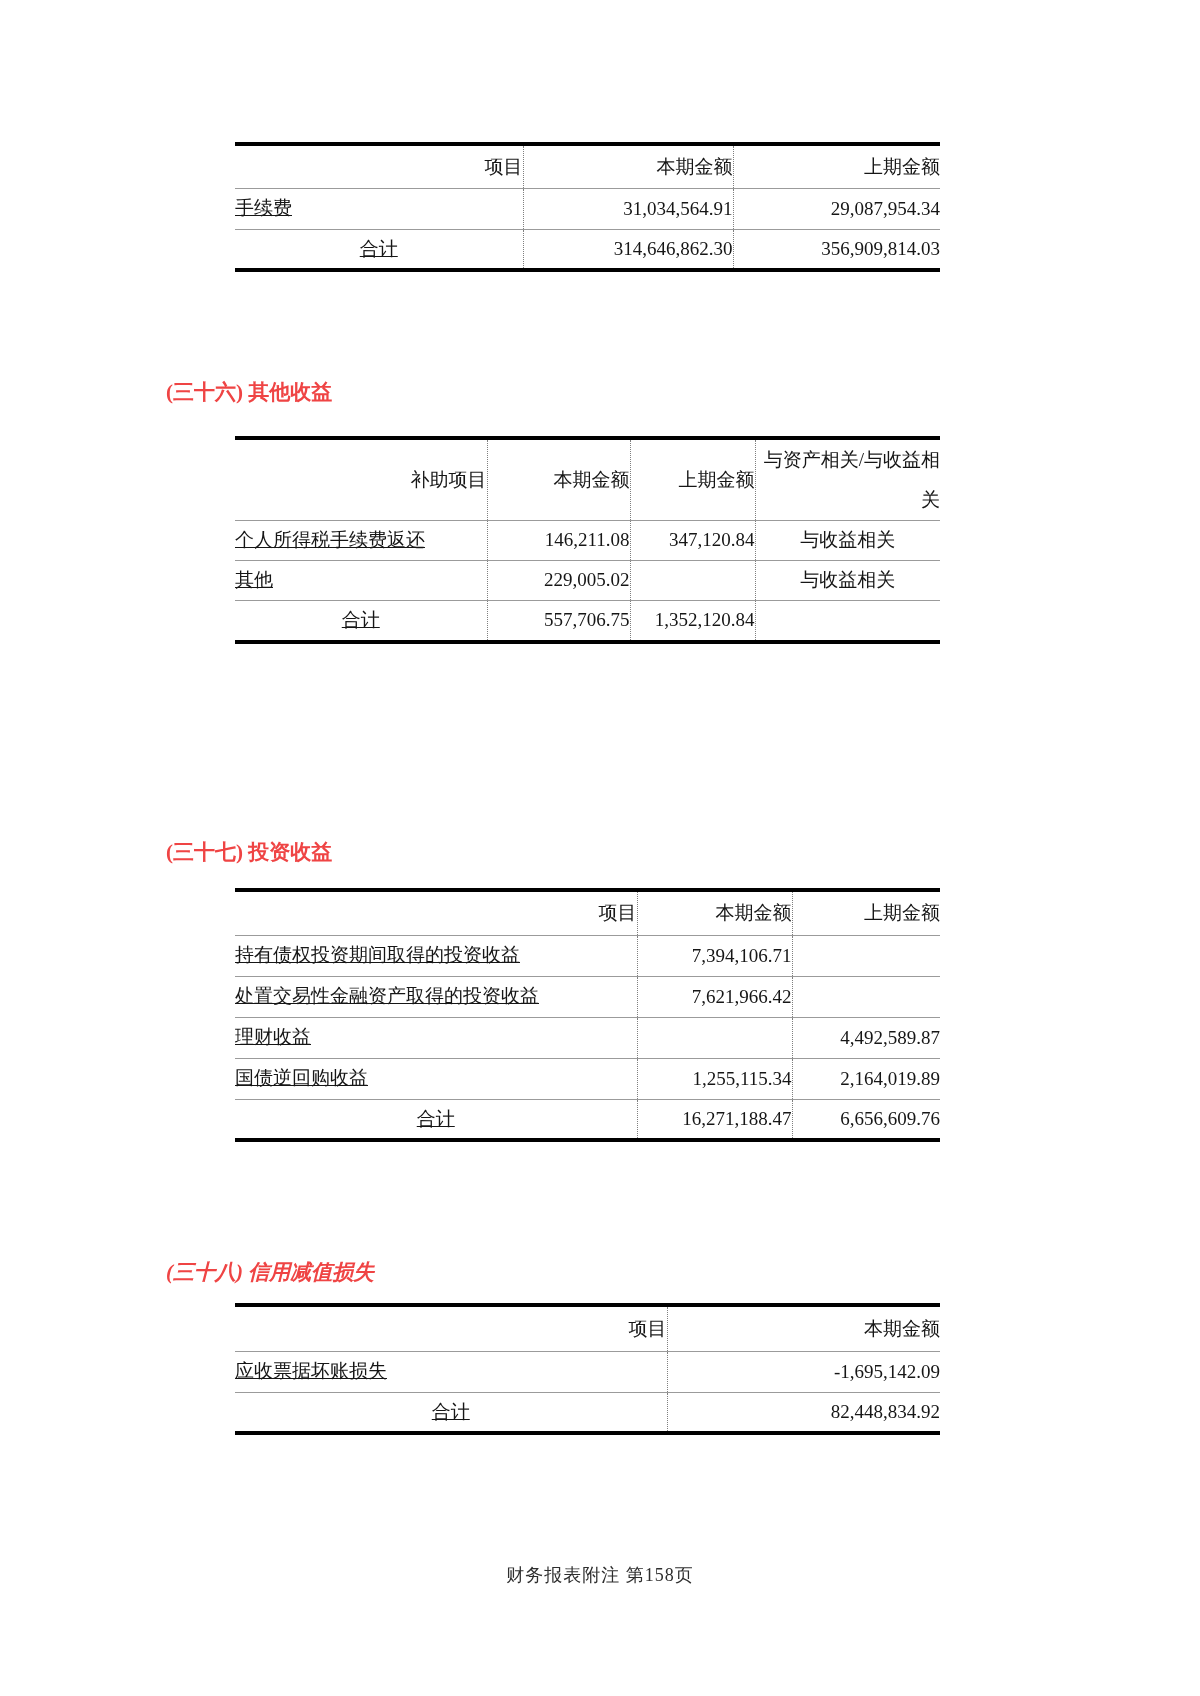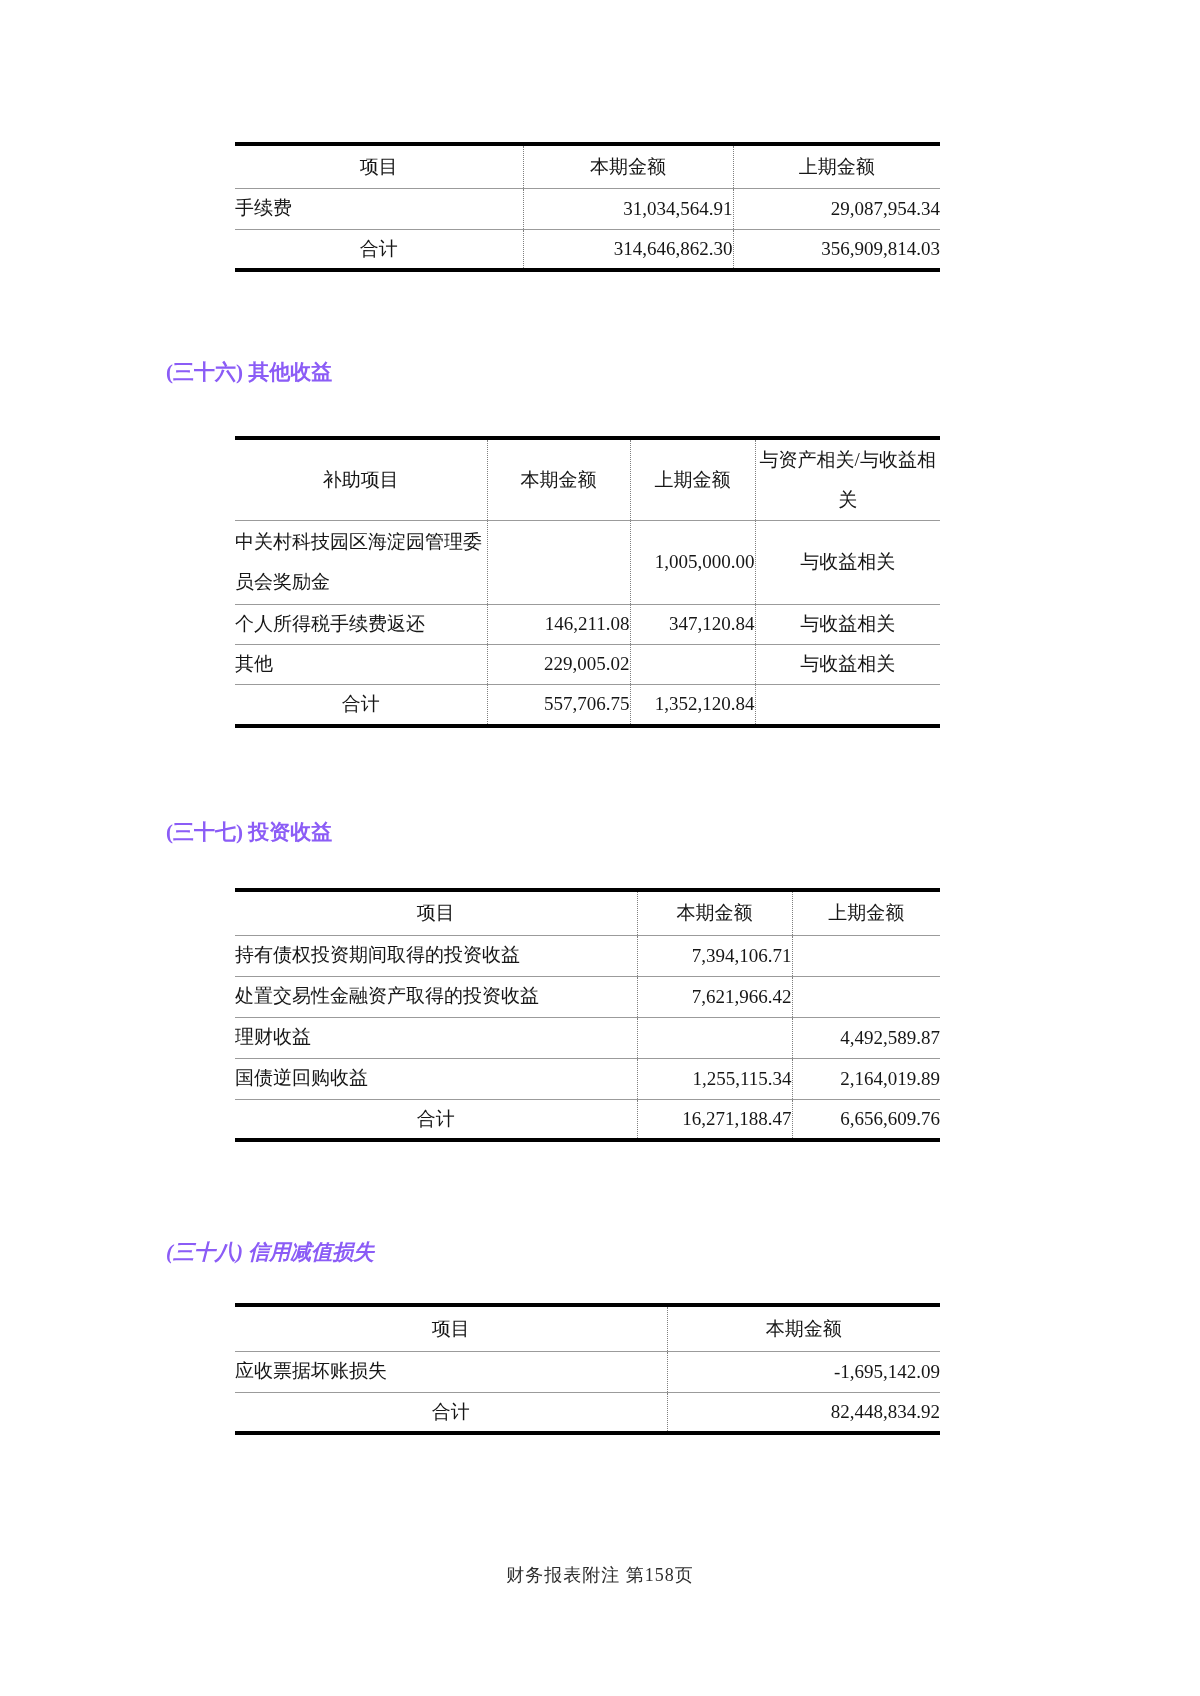--- a/index.html
+++ b/index.html
@@ -15,22 +15,23 @@
     background: #ffffff;
     font-family: "Liberation Serif", serif;
     color: #141414;
     overflow: hidden;
   }
   .section-title {
     position: absolute;
     left: 166px;
     font-size: 21px;
     font-weight: bold;
-    color: #8b5cf6;
+    color: #ef4444;
     white-space: nowrap;
+    margin-top: 20px;
   }
   table.doc-table {
     position: absolute;
     left: 235px;
     width: 705px;
     border-collapse: collapse;
     table-layout: fixed;
     font-size: 19px;
     color: #161616;
     border-top: 4px solid #000;
@@ -46,25 +47,26 @@
   table.doc-table tr {
     border-bottom: 1px solid #9b9b9b;
   }
   table.doc-table tr:last-child {
     border-bottom: none;
   }
   table.doc-table th + th,
   table.doc-table td + td {
     border-left: 1px dotted #7f7f7f;
   }
-  .th-center { text-align: center; }
+  .th-center { text-align: right; }
   .cell-item {
     text-align: left;
     padding-left: 9px;
     line-height: 2.05;
+    text-decoration: underline;
   }
   .cell-amount {
     text-align: right;
     padding-right: 9px;
   }
   .cell-relation {
     text-align: center;
     line-height: 2.0;
   }
   .total-label {
@@ -134,26 +136,20 @@
         <col style="width:125px">
         <col style="width:185px">
       </colgroup>
     <tbody>
         <tr style="height:80px">
       <th class="th-center">补助项目</th>
       <th class="th-center">本期金额</th>
       <th class="th-center">上期金额</th>
       <th class="th-center wrap-cell">与资产相关/与收益相关</th>
     </tr>
-    <tr style="height:84px">
-      <td class="cell-item wrap-cell">中关村科技园区海淀园管理委员会奖励金</td>
-      <td class="cell-amount"></td>
-      <td class="cell-amount">1,005,000.00</td>
-      <td class="cell-relation">与收益相关</td>
-    </tr>
     <tr style="height:40px">
       <td class="cell-item">个人所得税手续费返还</td>
       <td class="cell-amount">146,211.08</td>
       <td class="cell-amount">347,120.84</td>
       <td class="cell-relation">与收益相关</td>
     </tr>
     <tr style="height:40px">
       <td class="cell-item">其他</td>
       <td class="cell-amount">229,005.02</td>
       <td class="cell-amount"></td>

